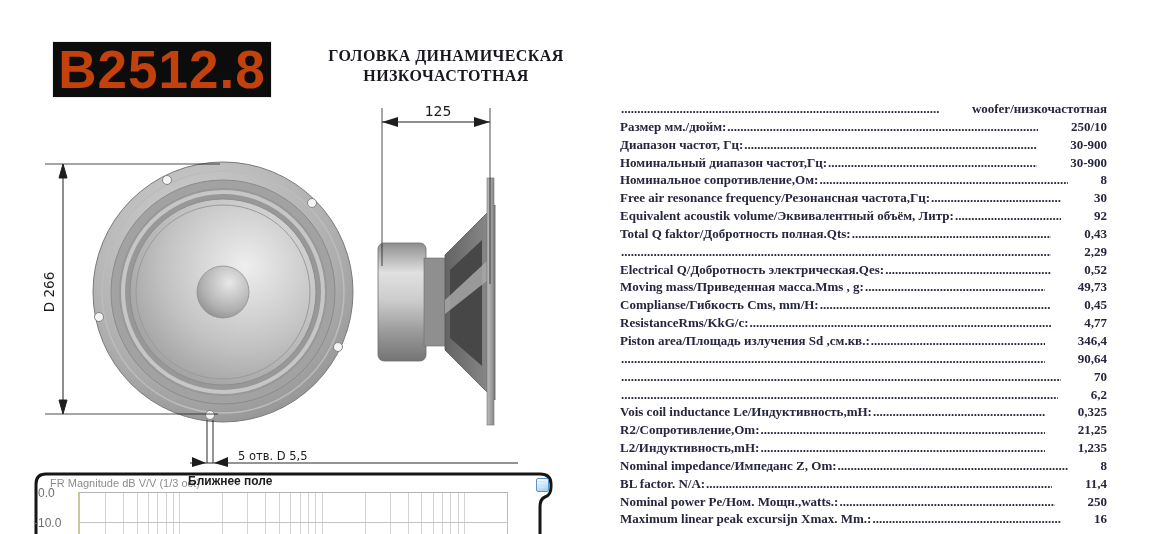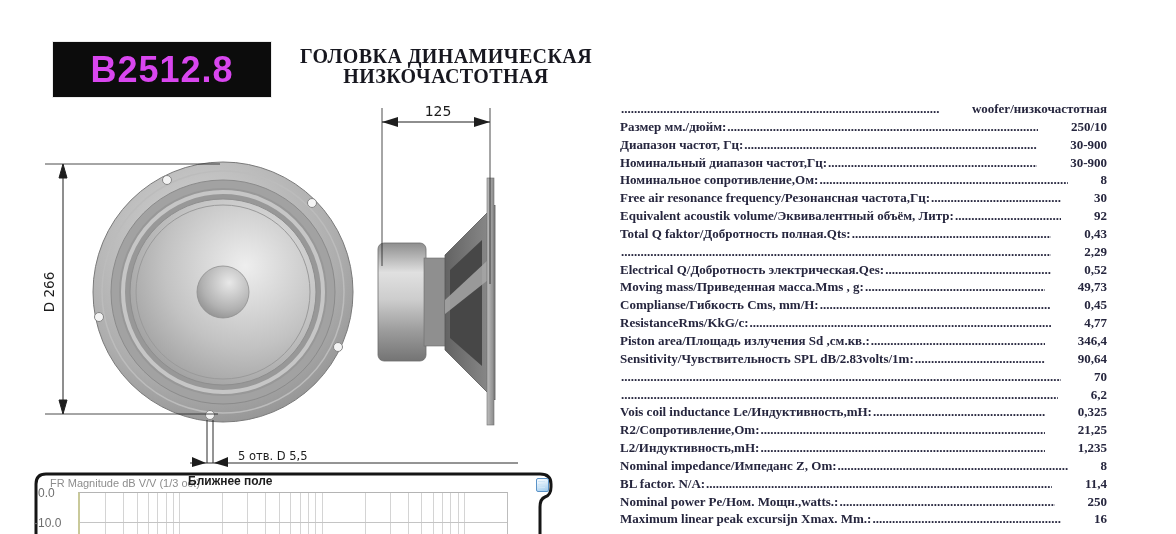--- a/index.html
+++ b/index.html
@@ -2,24 +2,24 @@
 <html><head>
 <meta charset="utf-8">
 <style>
   html,body{margin:0;padding:0;background:#fff;}
   .page{position:relative;width:1176px;height:534px;overflow:hidden;background:#ffffff;
         font-family:"Liberation Sans",sans-serif;}
 
   
   .badge{position:absolute;left:53px;top:42px;width:218px;height:55px;background:#0c0c0c;
          display:flex;align-items:center;justify-content:center;box-shadow:0 0 0 1px #ececec;}
-  .badge span{font-family:"Liberation Sans",sans-serif;font-weight:800;font-size:36px;
-              color:#d946ef;letter-spacing:1px;line-height:1;}
+  .badge span{font-family:"Liberation Sans",sans-serif;font-weight:800;font-size:53px;
+              color:#c2410c;letter-spacing:1px;line-height:1;}
   .doc-title{position:absolute;left:298px;top:46px;width:296px;text-align:center;
-             font-family:"Liberation Serif",serif;font-weight:bold;font-size:20px;
+             font-family:"Liberation Serif",serif;font-weight:bold;font-size:16px;
              line-height:20px;color:#17171f;letter-spacing:.4px;}
 
   
   .specs{position:absolute;left:620px;top:101px;width:487px;
          font-family:"Liberation Serif",serif;font-weight:bold;font-size:13px;color:#26263e;}
   .spec-row{display:flex;align-items:baseline;height:17.85px;white-space:nowrap;}
   .spec-row .lbl{flex:0 0 auto;}
   .spec-row .dots{flex:1 1 auto;overflow:hidden;white-space:nowrap;margin:0 1px;}
   .spec-row .val{flex:0 0 auto;text-align:center;margin-left:32px;}
 
@@ -210,21 +210,20 @@
         <span class="lbl">ResistanceRms/KkG/c:</span>
         <span class="dots">....................................................................................................................................................................................</span>
         <span class="val">4,77</span>
       </div>
       <div class="spec-row">
         <span class="lbl">Piston area/Площадь излучения Sd ,см.кв.:</span>
         <span class="dots">....................................................................................................................................................................................</span>
         <span class="val">346,4</span>
       </div>
       <div class="spec-row">
-        <span class="lbl">Sensitivity/Чувствительность SPL dB/2.83volts/1m:</span>
         <span class="dots">....................................................................................................................................................................................</span>
         <span class="val">90,64</span>
       </div>
       <div class="spec-row">
         <span class="dots">....................................................................................................................................................................................</span>
         <span class="val">70</span>
       </div>
       <div class="spec-row">
         <span class="dots">....................................................................................................................................................................................</span>
         <span class="val">6,2</span>

